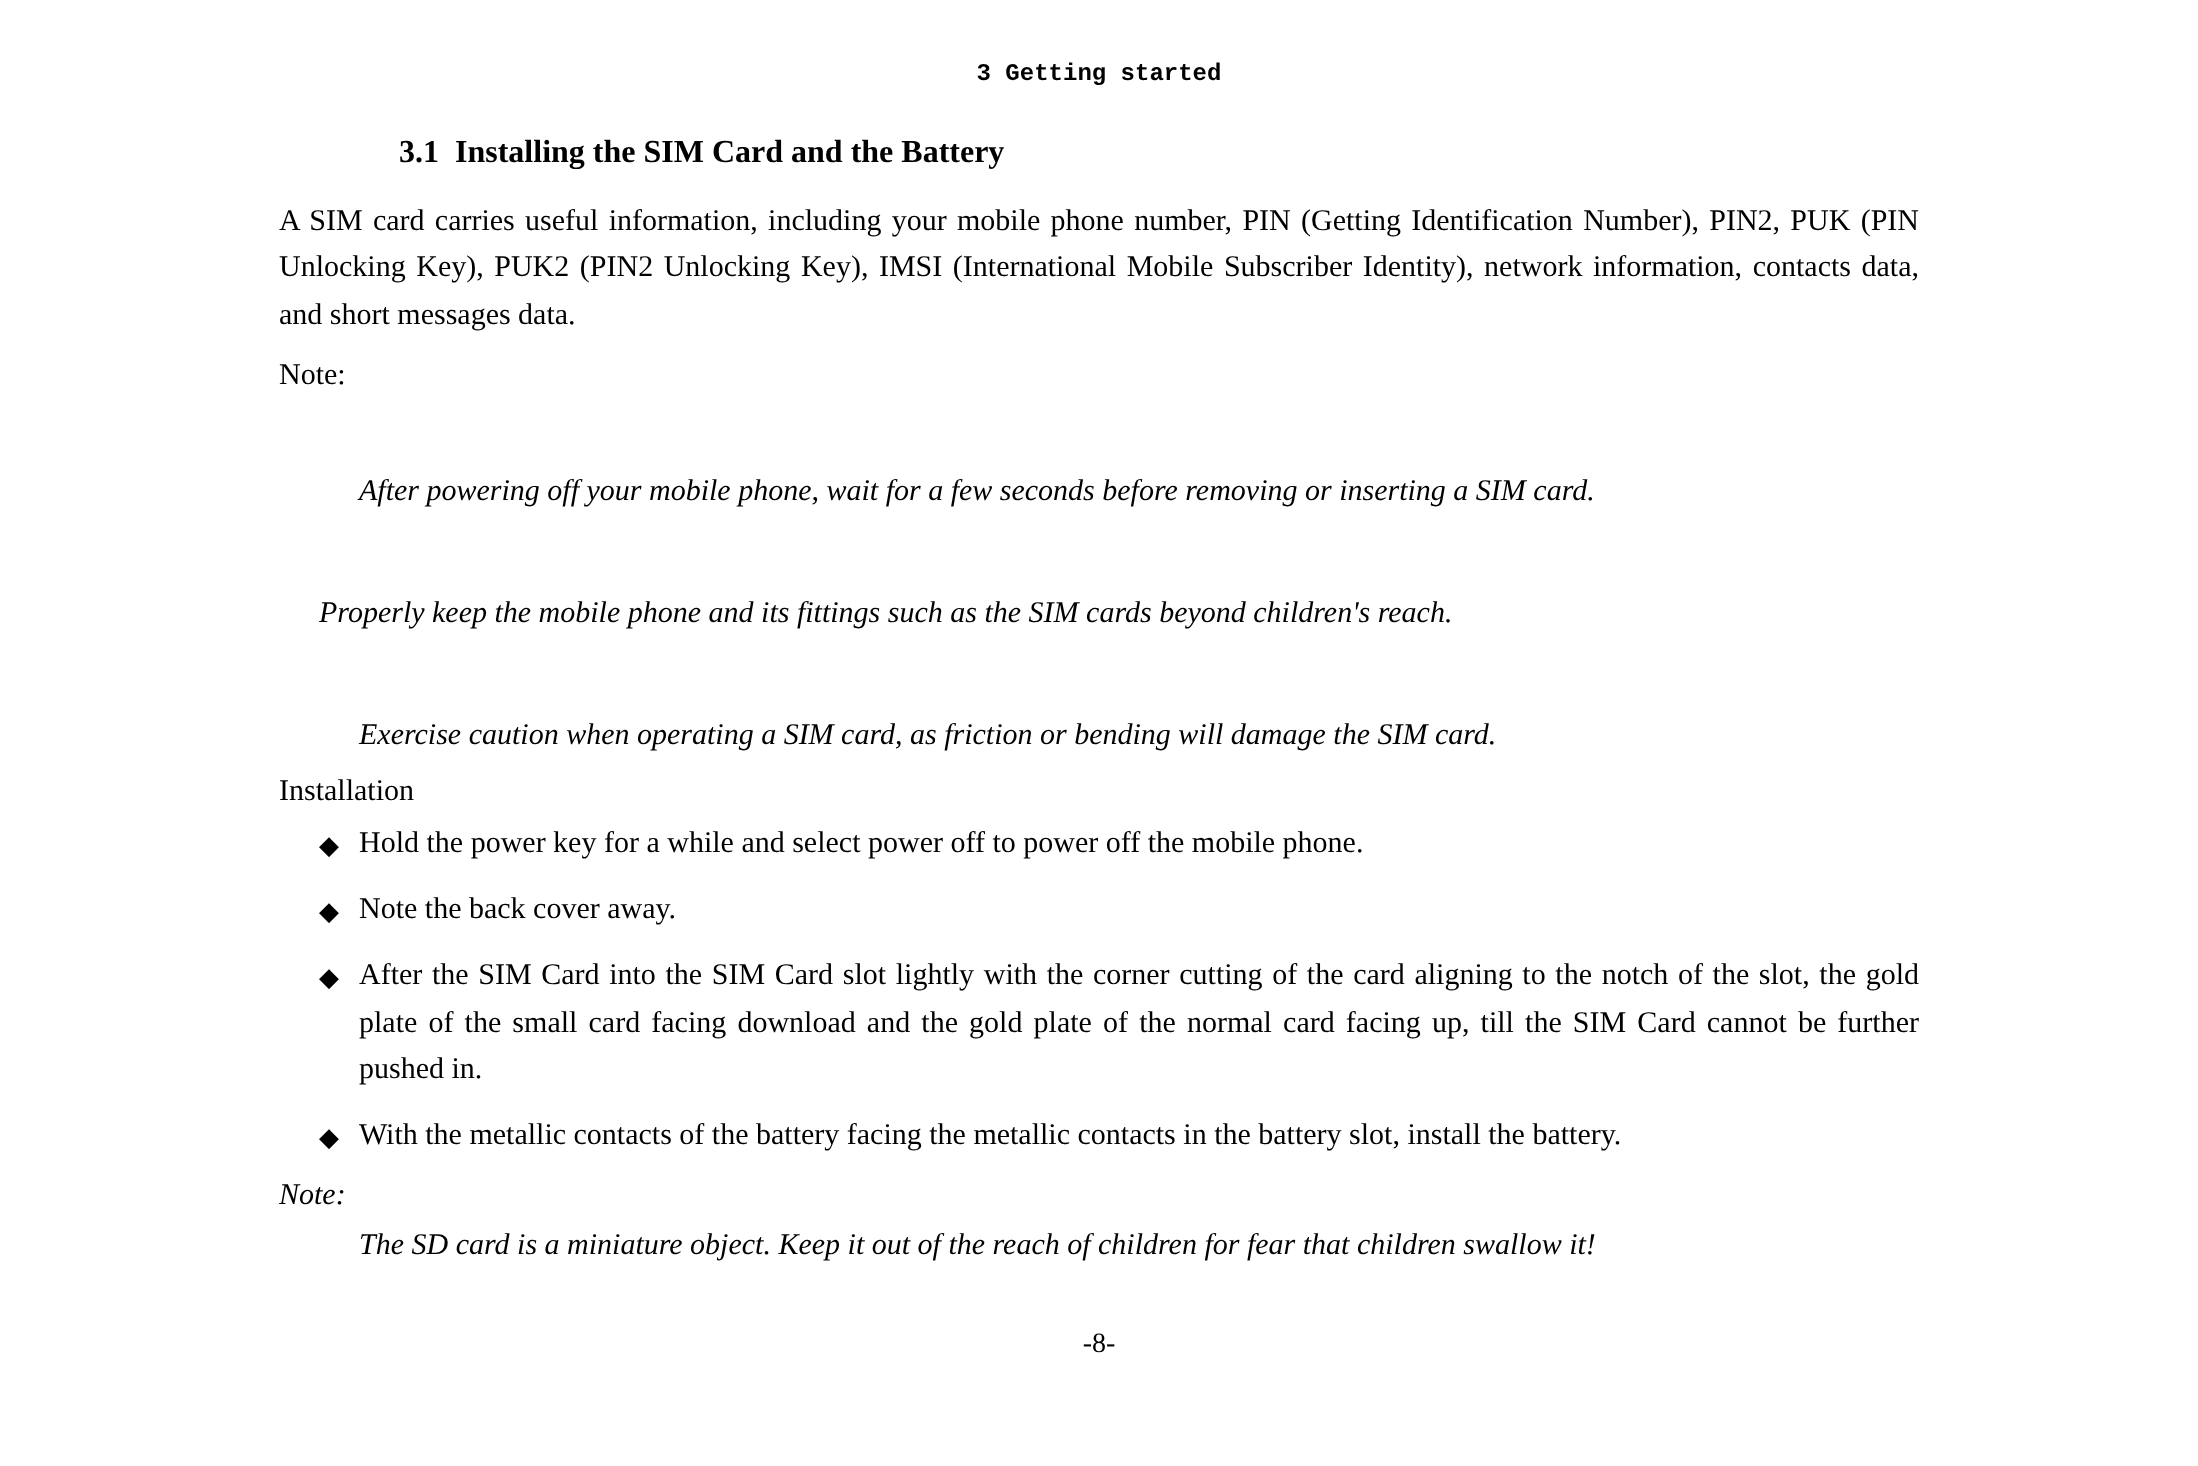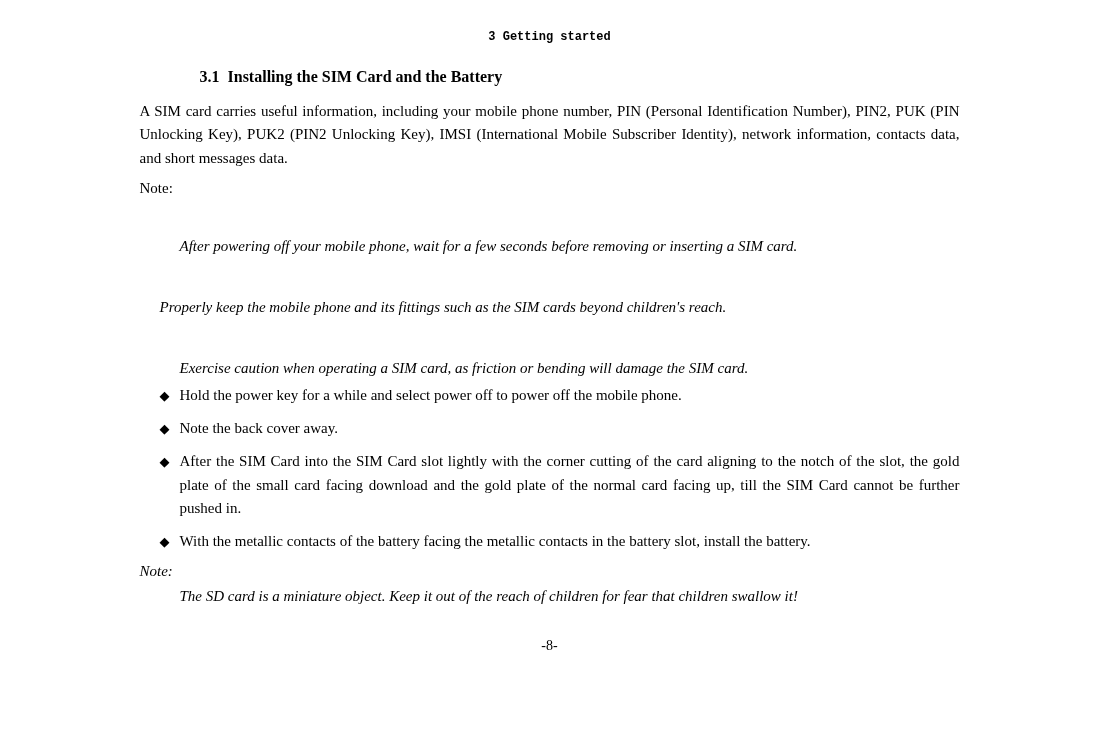--- a/index.html
+++ b/index.html
@@ -122,28 +122,29 @@
 <body>
 
 <div class="page">
 
   <div class="page-title">3  Getting started</div>
 
   <div class="section-heading">
     <span class="section-num">3.1</span><span>Installing the SIM Card and the Battery</span>
   </div>
 
-  <p class="body-text">A SIM card carries useful information, including your mobile phone number, PIN (Personal Identification Number),  PIN2,  PUK  (PIN  Unlocking  Key),  PUK2  (PIN2  Unlocking  Key),  IMSI  (International  Mobile Subscriber Identity), network information, contacts data, and short messages data.</p>
+  <p class="body-text">A SIM card carries useful information, including your mobile phone number, PIN (Getting Identification Number),  PIN2,  PUK  (PIN  Unlocking  Key),  PUK2  (PIN2  Unlocking  Key),  IMSI  (International  Mobile Subscriber Identity), network information, contacts data, and short messages data.</p>
 
   <div class="note-label">Note:</div>
 
   <div class="italic-block">After powering off your mobile phone, wait for a few seconds before removing or inserting a SIM card.</div>
   <div class="italic-block" style="margin-left:20px; margin-bottom:8px;">Properly keep the mobile phone and its fittings such as the SIM cards beyond children's reach.</div>
   <div class="italic-block">Exercise caution when operating a SIM card, as friction or bending will damage the SIM card.</div>
 
+  <div class="installation-label">Installation</div>
 
   <ul class="bullet-list">
     <li>
       <span class="bullet-diamond">◆</span>
       <span class="bullet-text">Hold the power key for a while and select power off to power off the mobile phone.</span>
     </li>
     <li>
       <span class="bullet-diamond">◆</span>
       <span class="bullet-text">Note the back cover away.</span>
     </li>

